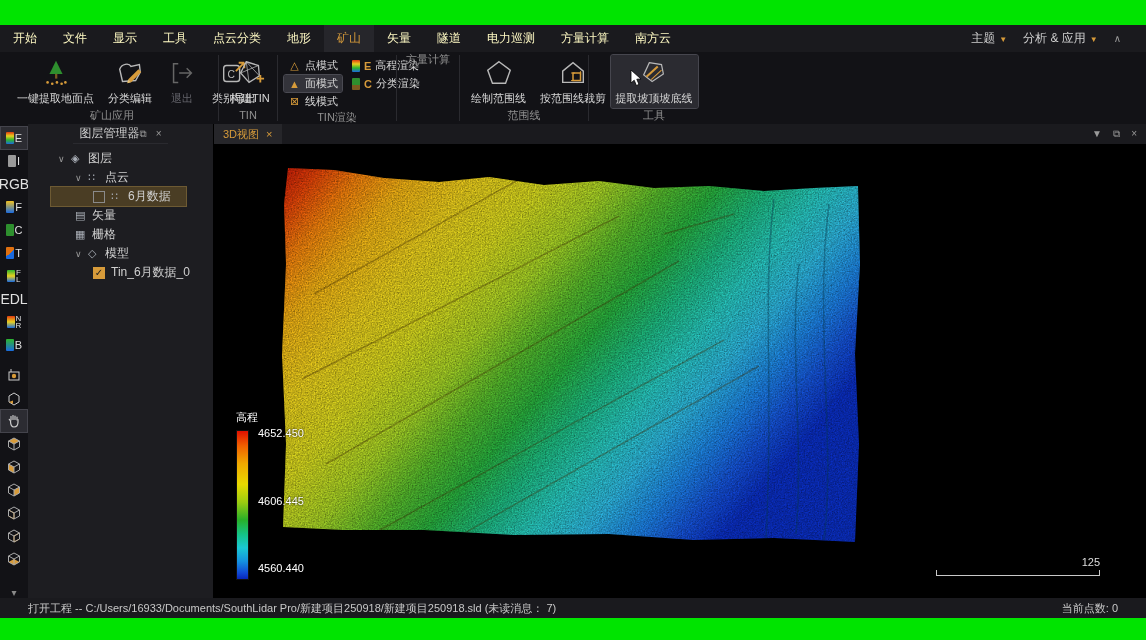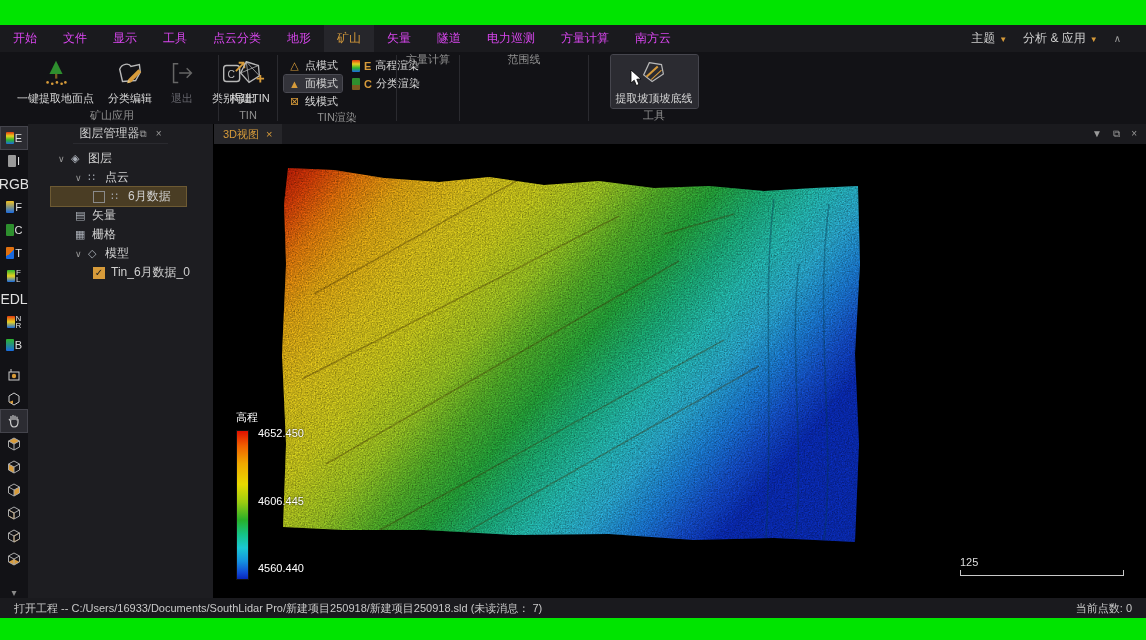--- a/index.html
+++ b/index.html
@@ -8,21 +8,21 @@
   }
   *{box-sizing:border-box; font-family:"Liberation Sans","DejaVu Sans",sans-serif;}
   html,body{margin:0;padding:0;}
   body{width:1146px;height:640px;position:relative;overflow:hidden;background:#0d0d10;color:var(--txt);}
   .green-strip{position:absolute;left:0;width:1146px;background:var(--green);}
   .green-top{top:0;height:25px;}
   .green-bottom{top:618px;height:22px;}
 
   
   .menubar{position:absolute;top:25px;left:0;width:1146px;height:27px;background:var(--bg-menu);display:flex;align-items:center;font-size:12px;}
-  .menu-item{padding:0 13px;height:27px;display:flex;align-items:center;color:#d946ef;cursor:default;}
+  .menu-item{padding:0 13px;height:27px;display:flex;align-items:center;color:#fef9c3;cursor:default;}
   .menu-item.active{background:#26262b;color:var(--gold);}
   .menu-right{margin-left:auto;display:flex;align-items:center;gap:16px;padding-right:25px;color:#cfcfcf;}
   .menu-right .drop{color:var(--gold);font-size:8px;margin-left:4px;}
   .menu-right .collapse{color:#9a9a9a;font-size:10px;}
 
   
   .ribbon{position:absolute;top:52px;left:0;width:1146px;height:72px;background:var(--bg-ribbon);display:flex;padding-left:6px;}
   .rb-group{display:flex;flex-direction:column;}
   .rb-body{flex:1;display:flex;align-items:flex-start;padding:3px 6px 0 6px;gap:4px;}
   .rb-title{height:16px;line-height:15px;text-align:center;color:var(--txt-dim);font-size:11px;}
@@ -86,25 +86,25 @@
   
   .legend{position:absolute;left:22px;top:266px;color:#fff;font-size:11px;}
   .legend-title{margin-bottom:5px;text-shadow:0 0 2px #000;}
   .legend-body{position:relative;}
   .legend-bar{width:13px;height:150px;border:1px solid #111;
     background:linear-gradient(180deg,#e01000 0%,#f06000 10%,#f0a800 22%,#e8d800 36%,#9ccc10 48%,#28b028 60%,#14c488 70%,#1ac8d4 79%,#1492e0 88%,#1048d4 96%,#0826b8 100%);}
   .legend-val{position:absolute;left:22px;white-space:nowrap;text-shadow:0 0 2px #000;}
   .lv-max{top:-3px;} .lv-mid{top:65px;} .lv-min{top:132px;}
 
   
-  .scalebar{position:absolute;left:746px;top:412px;width:164px;text-align:left;color:#ddd;font-size:11px;}
+  .scalebar{position:absolute;left:722px;top:412px;width:164px;text-align:right;color:#ddd;font-size:11px;}
   .scale-line{margin-top:2px;height:6px;border-bottom:1px solid #c8c8c8;border-left:1px solid #c8c8c8;border-right:1px solid #c8c8c8;}
 
   
-  .statusbar{position:absolute;top:598px;left:0;width:1146px;height:20px;background:var(--bg-menu);display:flex;align-items:center;justify-content:space-between;padding:0 14px;font-size:11px;color:#c8c8c8;}
+  .statusbar{position:absolute;top:598px;left:0;width:1146px;height:20px;background:var(--bg-menu);display:flex;align-items:center;justify-content:space-between;padding:0 28px;font-size:11px;color:#c8c8c8;}
 
   .cursor{position:absolute;left:630px;top:70px;z-index:50;}
   svg text{font-family:"Liberation Sans","DejaVu Sans",sans-serif;}
 </style>
 </head>
 <body>
 
 <div class="green-strip green-top"></div>
 <div class="green-strip green-bottom"></div>
 
@@ -228,20 +228,40 @@
     <div class="rb-title">TIN渲染</div>
   </div>
   <div class="rb-sep"></div>
 
   <div class="rb-group g-volume">
     <div class="rb-title">方量计算</div>
   </div>
   <div class="rb-sep"></div>
 
   <div class="rb-group g-boundary">
+    <div class="rb-body">
+      <div class="big-btn">
+        <span class="bicon">
+          <svg width="30" height="30" viewBox="0 0 32 32">
+              <path d="M16 4 L28 13 L23 27 H9 L4 13 Z" fill="none" stroke="#b8b8b8" stroke-width="1.5"></path>
+            </svg>
+        </span>
+        <span class="blabel">绘制范围线</span>
+      </div>
+      <div class="big-btn">
+        <span class="bicon">
+          <svg width="30" height="30" viewBox="0 0 32 32">
+              <path d="M5 14 L16 5 L27 14 V26 H5 Z" fill="none" stroke="#b8b8b8" stroke-width="1.5"></path>
+              <rect x="16" y="16" width="8" height="8" fill="none" stroke="#d79b3a" stroke-width="1.6"></rect>
+              <path d="M14 16 h4 M14 24 h4 M24 14 v4" stroke="#d79b3a" stroke-width="1.2"></path>
+            </svg>
+        </span>
+        <span class="blabel">按范围线裁剪</span>
+      </div>
+    </div>
     <div class="rb-title">范围线</div>
   </div>
   <div class="rb-sep"></div>
 
   <div class="rb-group g-tools">
     <div class="rb-body">
       <div class="big-btn highlight">
         <span class="bicon">
           <svg width="30" height="30" viewBox="0 0 32 32">
               <path d="M11 5 L24 7 L26 17 L14 25 L5 18 Z" fill="none" stroke="#b8b8b8" stroke-width="1.3"></path>

